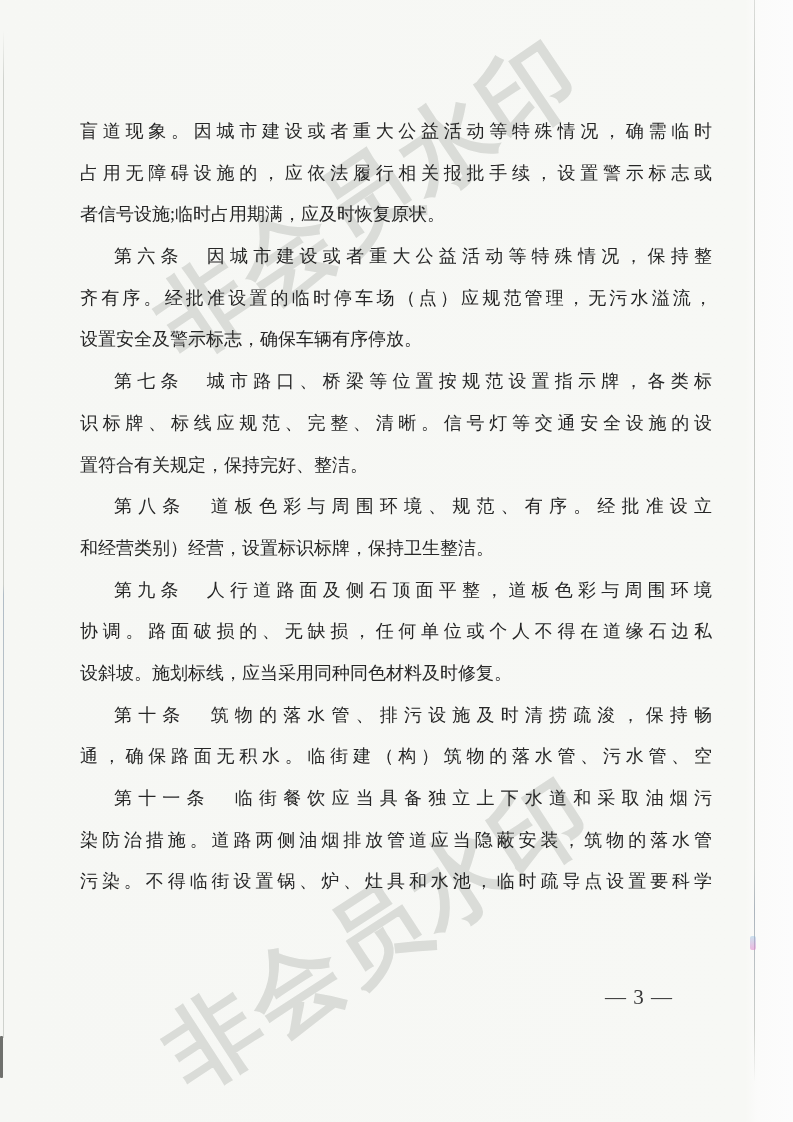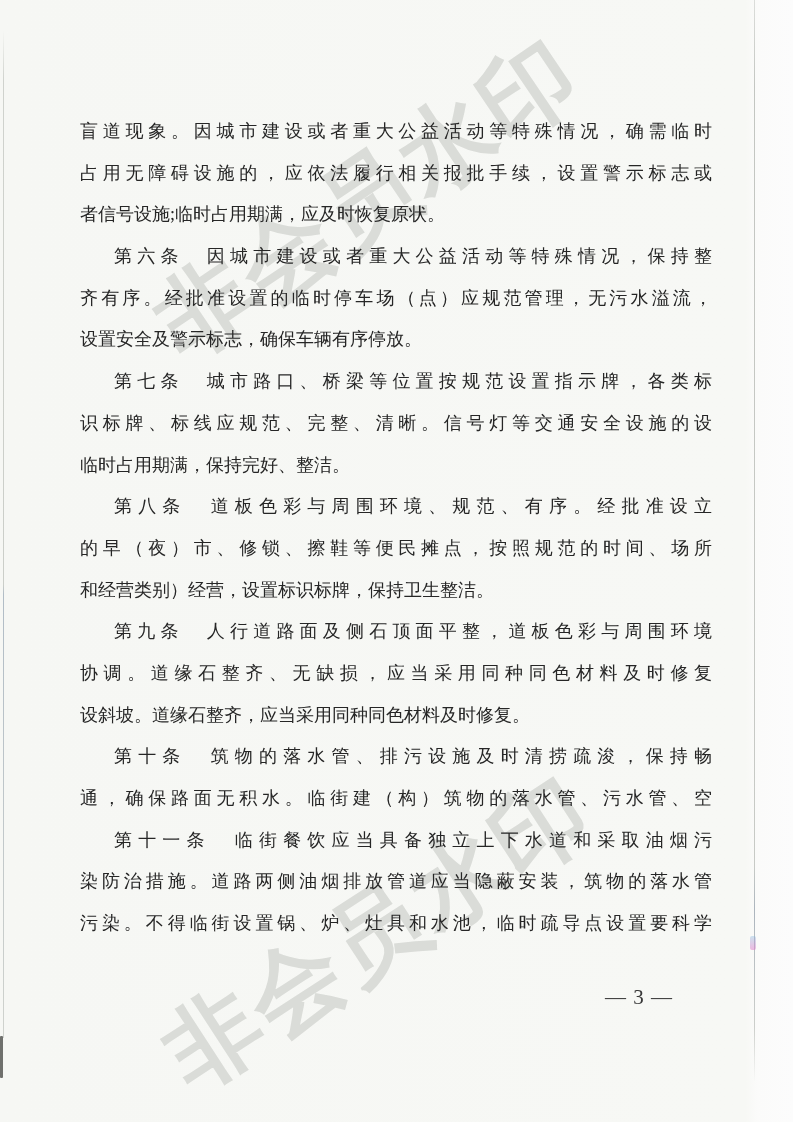--- a/index.html
+++ b/index.html
@@ -92,27 +92,26 @@
   <div class="color-artifact"></div>
   <div class="content">
       <div class="line fill">盲道现象。因城市建设或者重大公益活动等特殊情况，确需临时</div>
       <div class="line fill">占用无障碍设施的，应依法履行相关报批手续，设置警示标志或</div>
       <div class="line">者信号设施;临时占用期满，应及时恢复原状。</div>
       <div class="line fill indent">第六条　因城市建设或者重大公益活动等特殊情况，保持整</div>
       <div class="line fill">齐有序。经批准设置的临时停车场（点）应规范管理，无污水溢流，</div>
       <div class="line">设置安全及警示标志，确保车辆有序停放。</div>
       <div class="line fill indent">第七条　城市路口、桥梁等位置按规范设置指示牌，各类标</div>
       <div class="line fill">识标牌、标线应规范、完整、清晰。信号灯等交通安全设施的设</div>
-      <div class="line">临时占用期满，保持完好、整洁。</div>
+      <div class="line">置符合有关规定，保持完好、整洁。</div>
       <div class="line fill indent">第八条　道板色彩与周围环境、规范、有序。经批准设立</div>
-      <div class="line fill">的早（夜）市、修锁、擦鞋等便民摊点，按照规范的时间、场所</div>
       <div class="line">和经营类别）经营，设置标识标牌，保持卫生整洁。</div>
       <div class="line fill indent">第九条　人行道路面及侧石顶面平整，道板色彩与周围环境</div>
-      <div class="line fill">协调。道缘石整齐、无缺损，应当采用同种同色材料及时修复</div>
-      <div class="line">设斜坡。道缘石整齐，应当采用同种同色材料及时修复。</div>
+      <div class="line fill">协调。路面破损的、无缺损，任何单位或个人不得在道缘石边私</div>
+      <div class="line">设斜坡。施划标线，应当采用同种同色材料及时修复。</div>
       <div class="line fill indent">第十条　筑物的落水管、排污设施及时清捞疏浚，保持畅</div>
       <div class="line fill">通，确保路面无积水。临街建（构）筑物的落水管、污水管、空</div>
       <div class="line fill indent">第十一条　临街餐饮应当具备独立上下水道和采取油烟污</div>
       <div class="line fill">染防治措施。道路两侧油烟排放管道应当隐蔽安装，筑物的落水管</div>
       <div class="line fill">污染。不得临街设置锅、炉、灶具和水池，临时疏导点设置要科学</div>
     </div>
   <div class="page-number">— 3 —</div>
 </div>
 
 </body></html>

